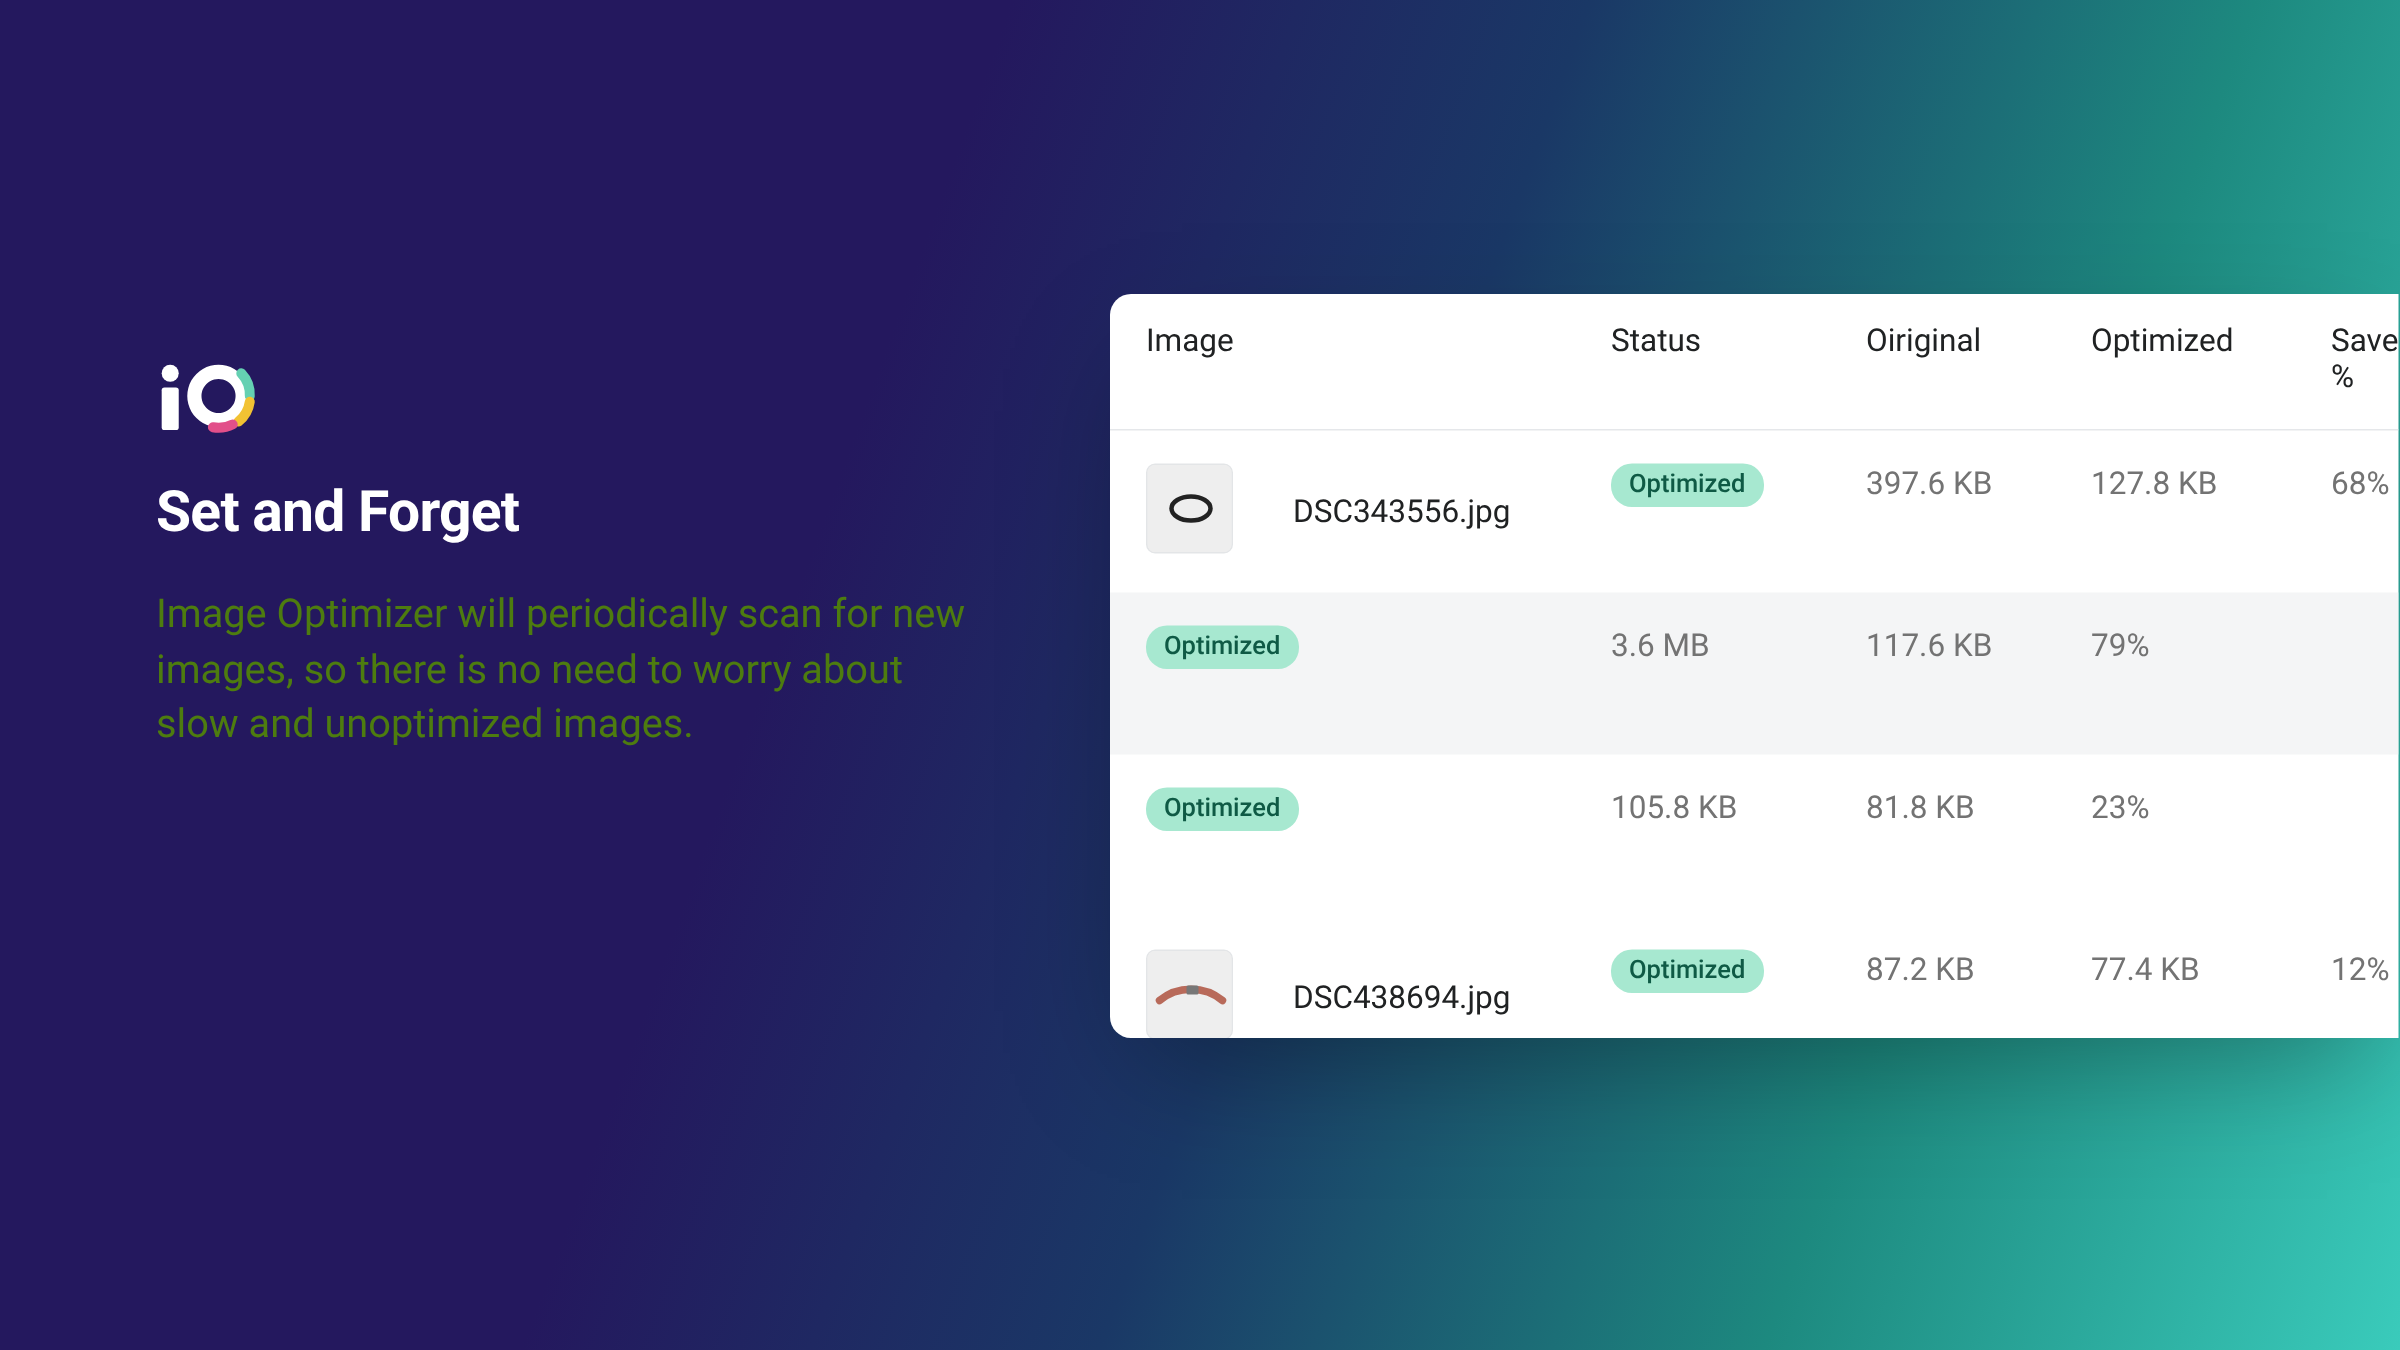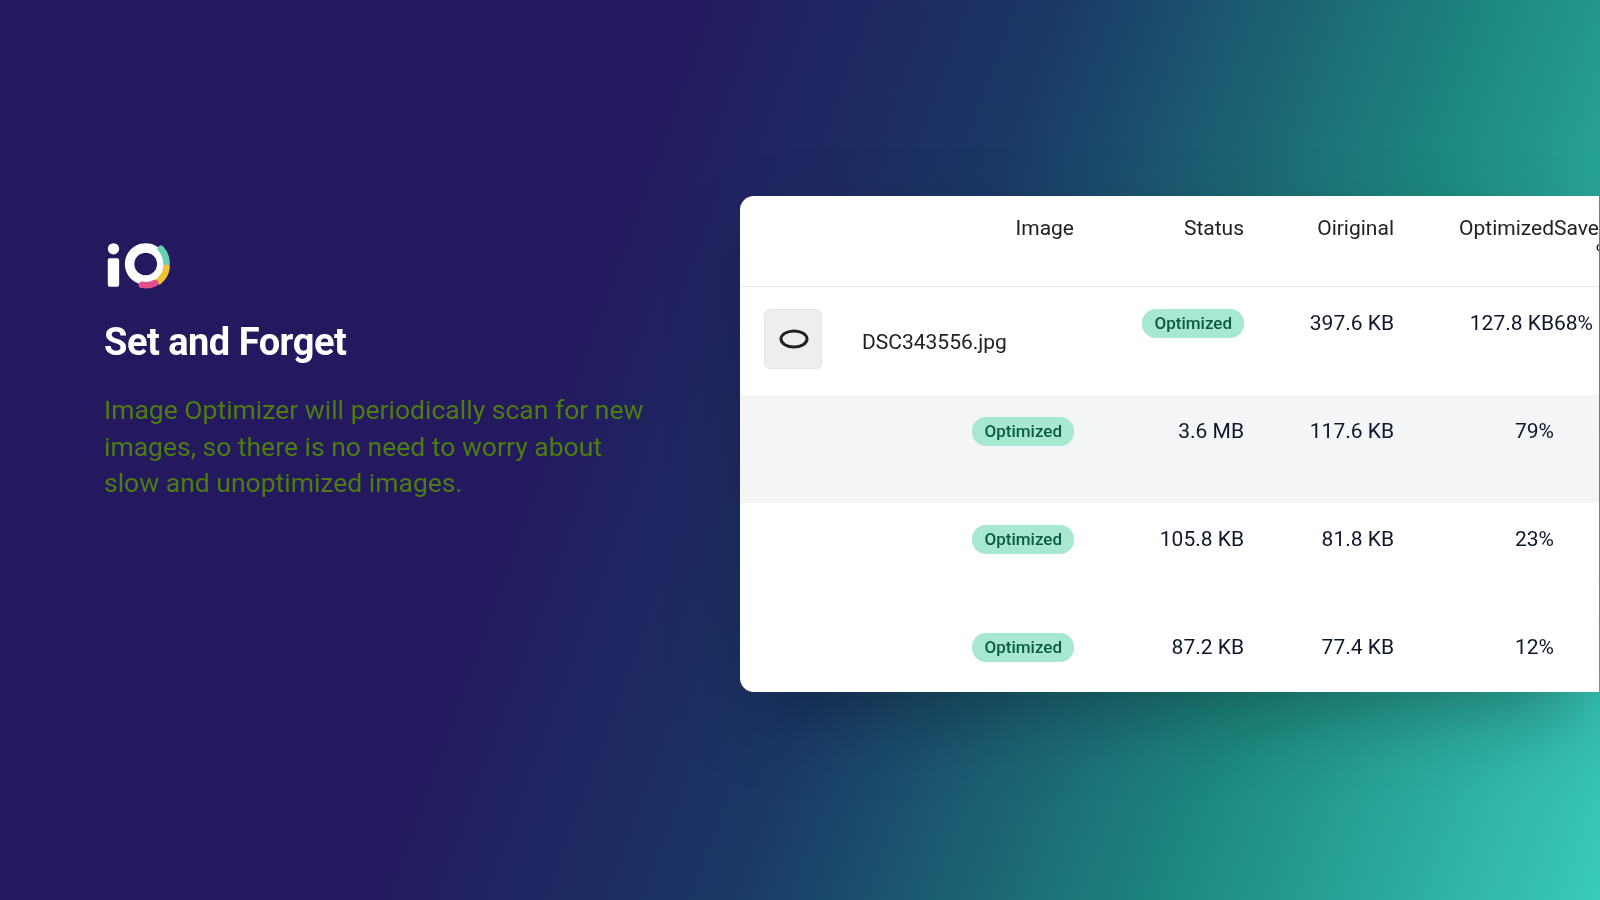--- a/index.html
+++ b/index.html
@@ -42,21 +42,20 @@
     position: absolute;
     left: 740px;
     top: 196px;
     width: 859px;
     height: 496px;
     background: #fff;
     border-radius: 14px 0 0 14px;
     box-shadow: 0 30px 80px -20px rgba(0,0,0,.35);
     overflow: hidden;
     color: #202223;
-    text-align: right;
   }
   .thead, .trow {
     display: grid;
     grid-template-columns: 310px 170px 150px 160px 1fr;
     align-items: start;
   }
   .thead {
     padding: 20px 24px 22px 24px;
     border-bottom: 1px solid #e5e7ea;
     font-size: 21px;
@@ -91,21 +90,21 @@
   .badge {
     display: inline-block;
     background: #a7e8d0;
     color: #0f5a45;
     font-size: 17px;
     padding: 4px 12px 5px;
     border-radius: 14px;
     font-weight: 500;
     line-height: 1.2;
   }
-  .num { font-size: 21px; color: #0f172a; padding-top: 2px;}
+  .num { font-size: 21px; color: #737373; padding-top: 2px;}
 </style>
 </head>
 <body>
 
 <div class="hero">
   <div class="logo">
     <svg width="76" height="52" viewBox="0 0 76 52">
       <circle cx="10" cy="10" r="6" fill="#fff"></circle>
       <rect x="4" y="20" width="12" height="30" rx="2" fill="#fff"></rect>
       <path d="M44 4 a22 22 0 1 0 0.01 0 Z M44 14 a12 12 0 1 1 -0.01 0 Z" fill="#fff" fill-rule="evenodd"></path>
@@ -154,20 +153,30 @@
   </div>
       <div class="trow">
     <div>
       <span class="badge">Optimized</span>
     </div>
     <div class="num">105.8 KB</div>
     <div class="num">81.8 KB</div>
     <div class="num">23%</div>
   </div>
       <div class="trow">
+    <div class="img-cell">
+      <div class="thumb">
+            <svg width="58" height="60">
+              <rect x="0" y="0" width="58" height="60" fill="#eeeeee"></rect>
+              <path d="M8 34 C20 24 38 24 50 34" stroke="#b86a5a" stroke-width="5" fill="none" stroke-linecap="round"></path>
+              <rect x="26" y="24" width="8" height="6" rx="1" fill="#777"></rect>
+            </svg>
+          </div>
+      <div class="fname">DSC438694.jpg</div>
+    </div>
     <div>
       <span class="badge">Optimized</span>
     </div>
     <div class="num">87.2 KB</div>
     <div class="num">77.4 KB</div>
     <div class="num">12%</div>
   </div>
     </div>
 </div>
 

